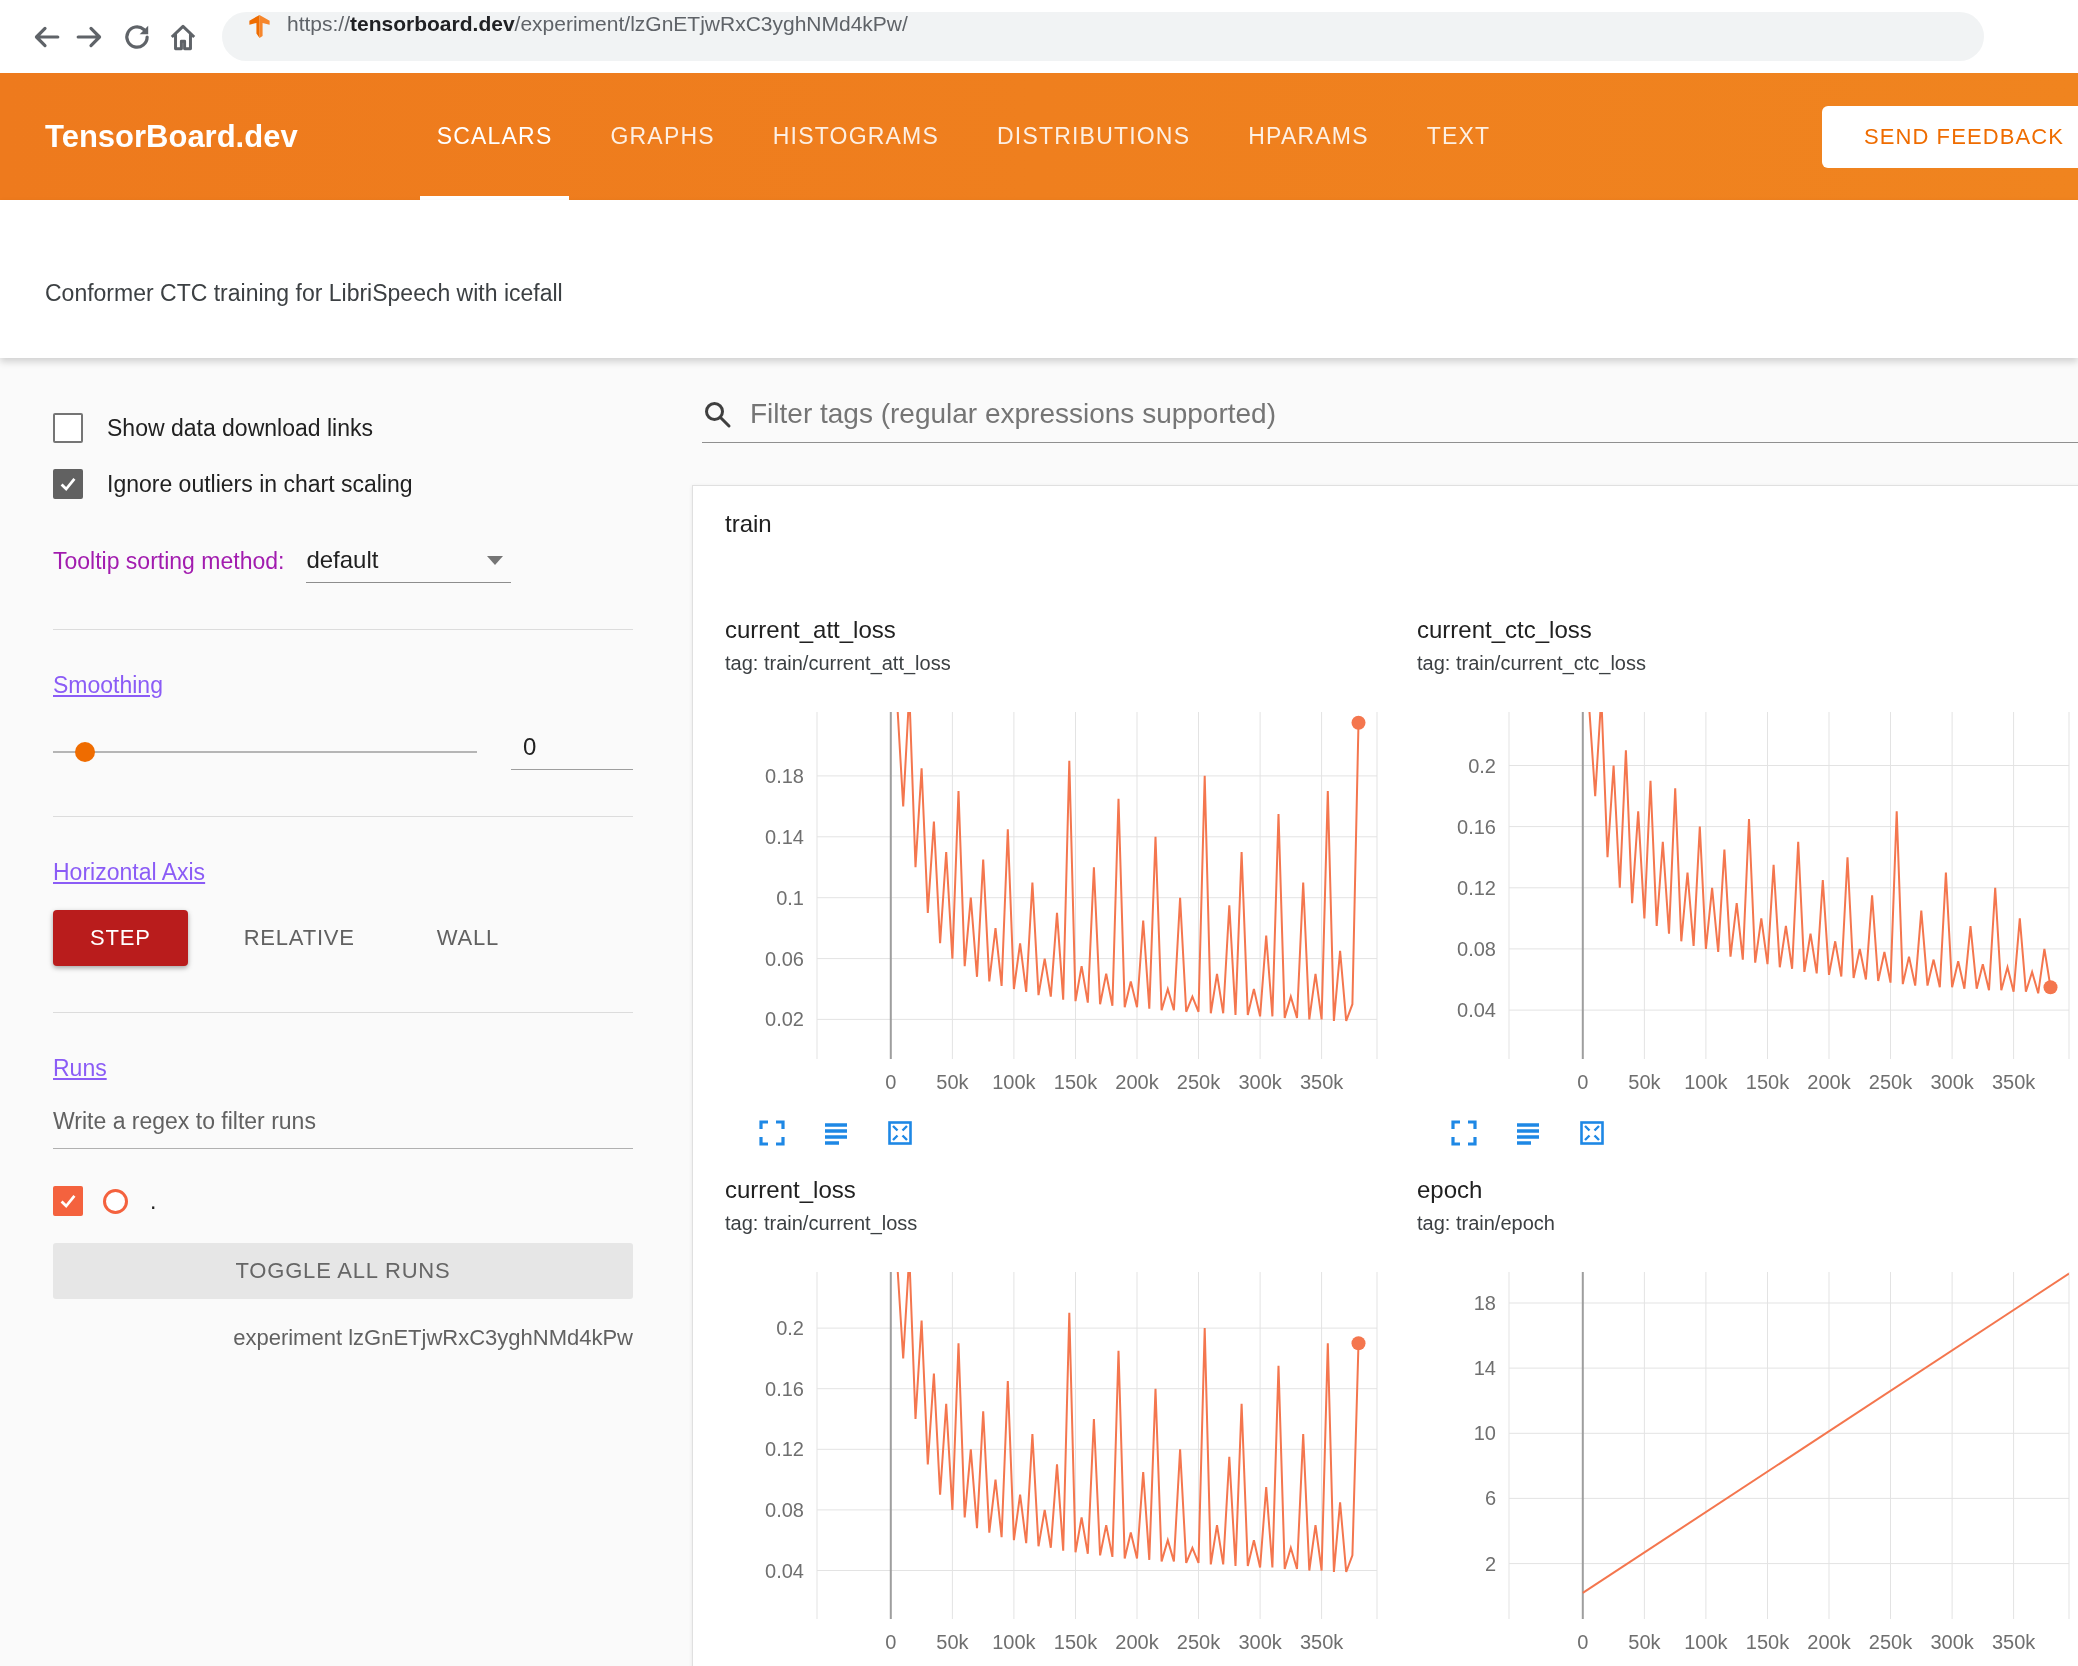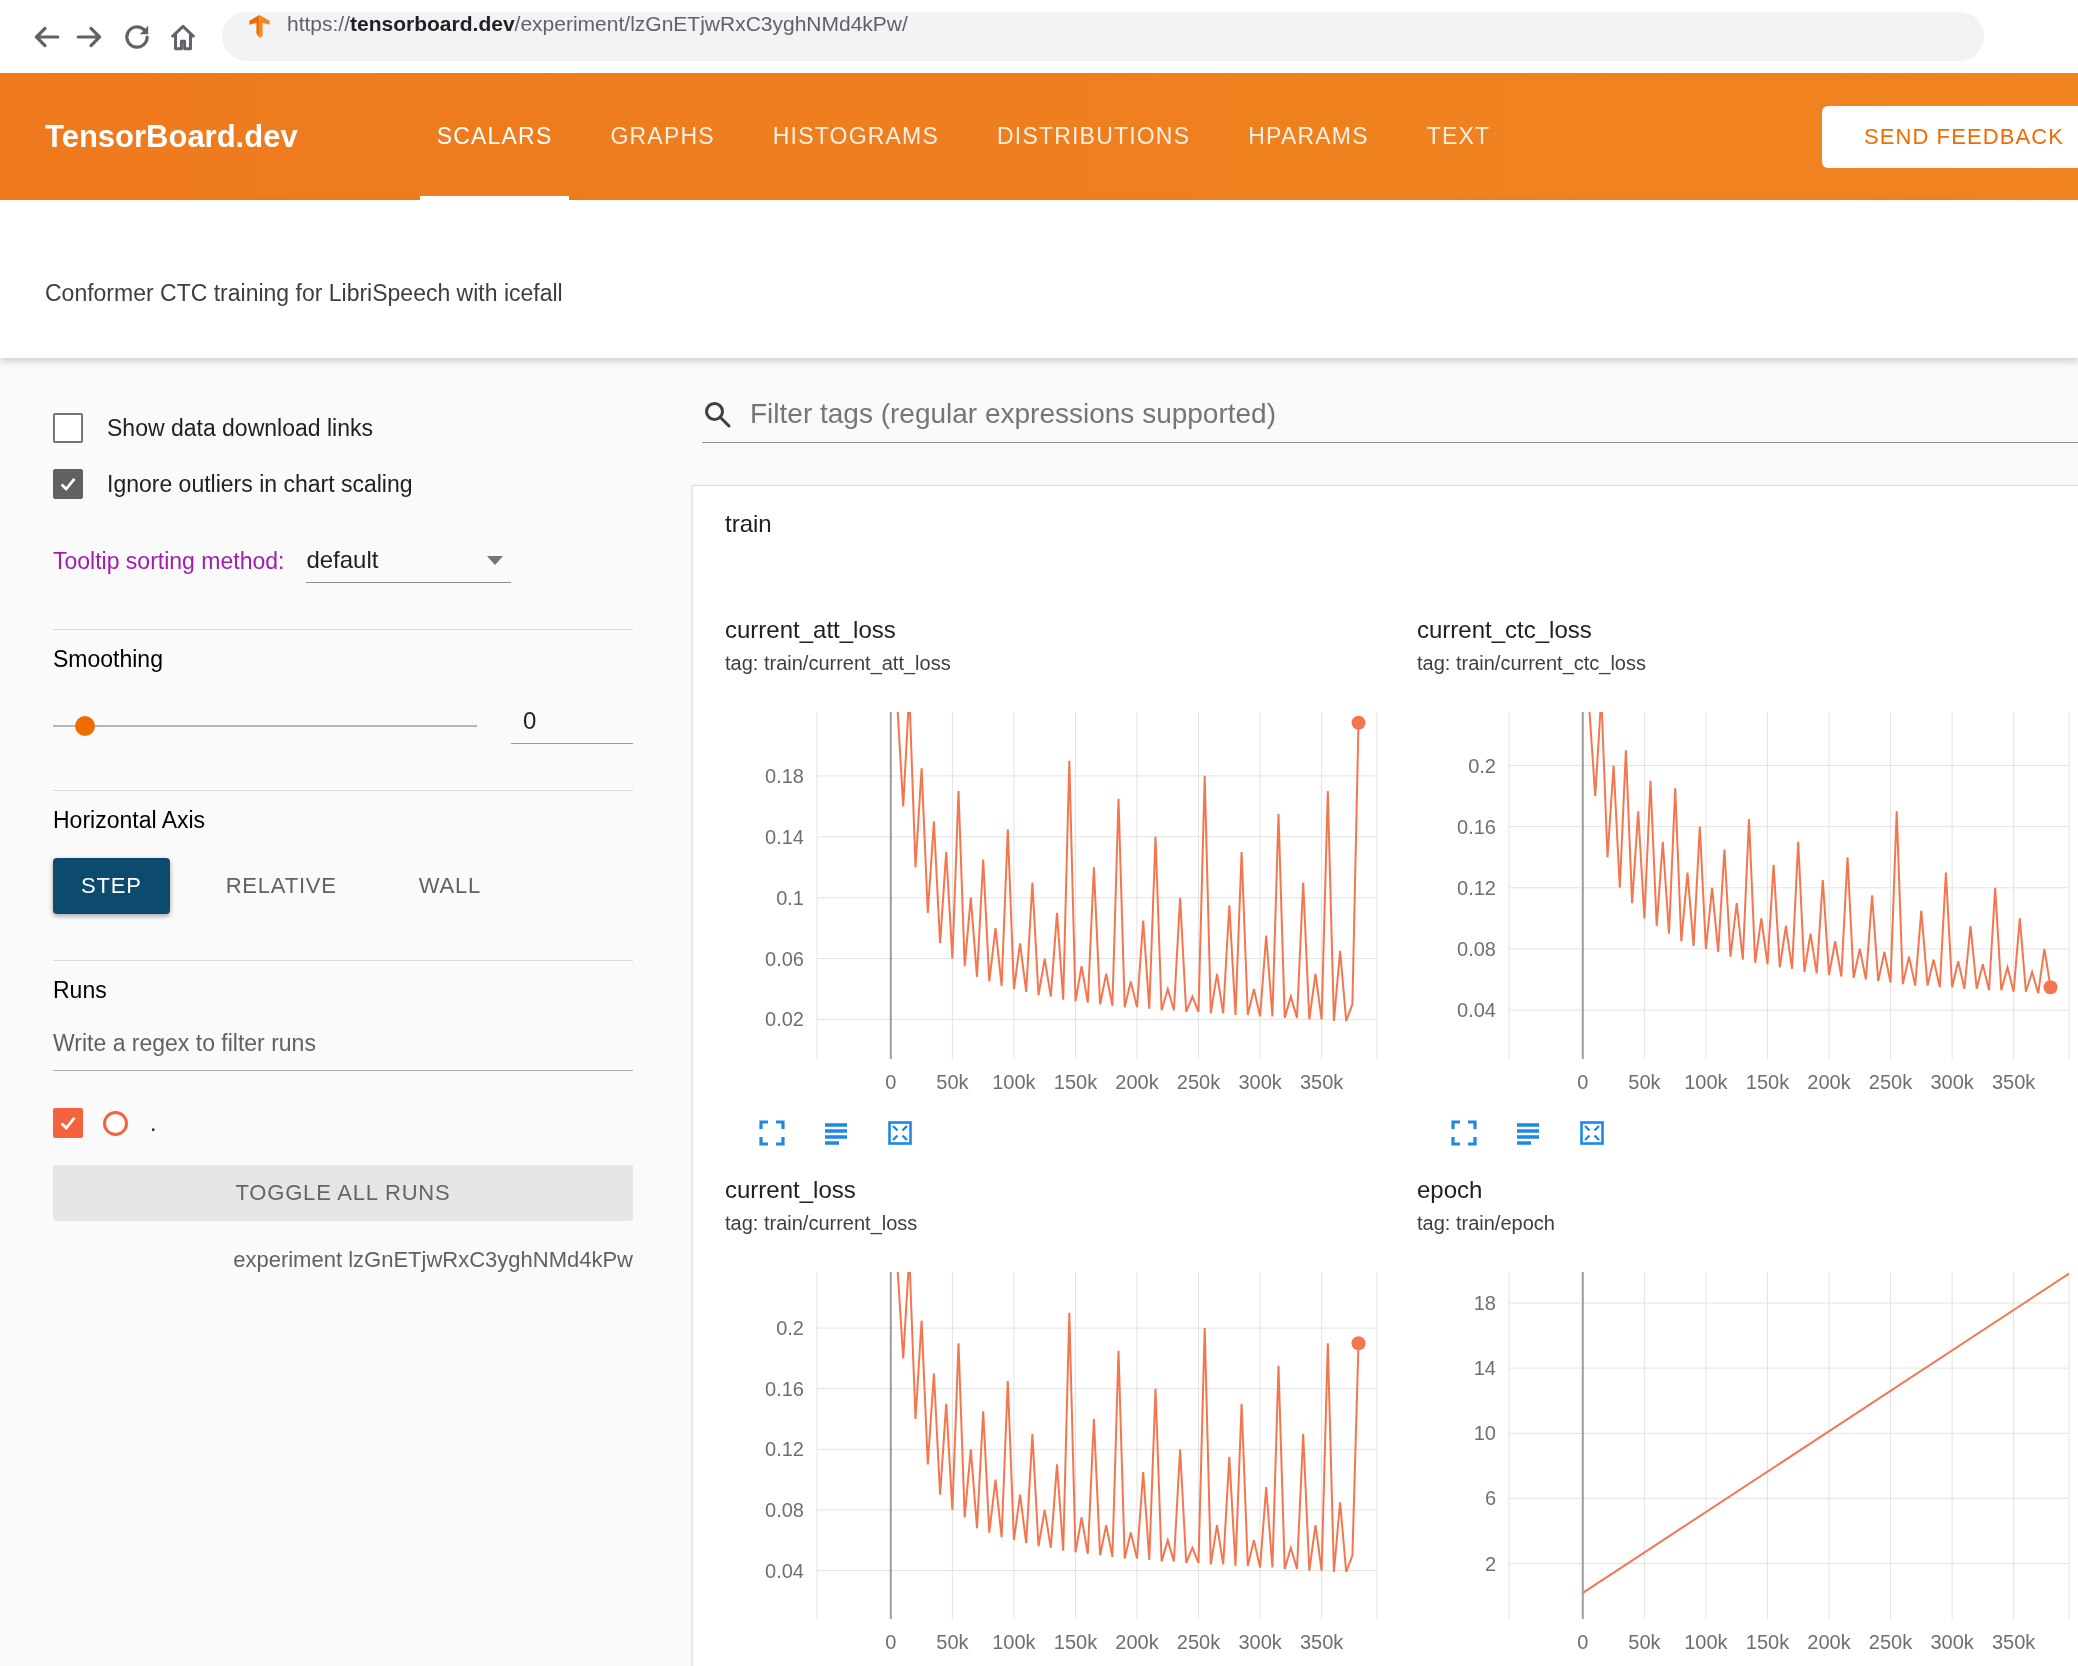--- a/index.html
+++ b/index.html
@@ -34,29 +34,29 @@
   .cb{width:26px;height:26px;border:2px solid #757575;border-radius:2px;background:#fff;flex:0 0 auto;display:flex;align-items:center;justify-content:center;box-sizing:content-box;}
   .cb.checked{background:#616161;border-color:#616161;}
   .cb.run{background:#f4623e;border-color:#f4623e;}
   .cb svg{width:22px;height:22px;}
   .cb-label{font-size:23px;color:#212121;}
   .tooltip-row{display:flex;align-items:flex-end;gap:22px;margin-top:44px;}
   .tooltip-label{font-size:23px;color:#a21caf;padding-bottom:8px;text-align:center;}
   .select{width:205px;border-bottom:1px solid #8d8d8d;display:flex;justify-content:space-between;align-items:center;padding-bottom:8px;font-size:24px;color:#212121;cursor:pointer;}
   .caret{width:0;height:0;border-left:8px solid transparent;border-right:8px solid transparent;border-top:9px solid #757575;margin-right:8px;}
   hr.divider{border:none;border-top:1px solid #dcdcdc;margin:46px 0 0 0;}
-  .section-label{font-size:23px;color:#000000;margin-top:16px;}
+  .section-label{font-size:23px;color:#8b5cf6;margin-top:42px;text-decoration:underline;}
   .slider-row{display:flex;align-items:center;margin-top:34px;}
   .slider{position:relative;width:424px;height:36px;cursor:pointer;}
   .slider .track{position:absolute;left:0;right:0;top:17px;height:2px;background:#b5b5b5;}
   .slider .knob{position:absolute;left:22px;top:8px;width:20px;height:20px;border-radius:50%;background:#ef6c00;z-index:1;}
   .slider-val{margin-left:34px;width:110px;border-bottom:1px solid #9e9e9e;font-size:24px;color:#212121;padding:0 0 8px 12px;}
   .axis-btns{display:flex;align-items:center;gap:30px;margin-top:24px;}
   .axis-btn{font-family:inherit;font-size:22px;letter-spacing:0.8px;color:#616161;background:none;border:none;padding:15px 26px;border-radius:4px;cursor:pointer;}
-  .axis-btn.active{background:#0c4a6e;color:#fff;padding:15px 28px;box-shadow:0 2px 5px rgba(0,0,0,0.35);}
+  .axis-btn.active{background:#b91c1c;color:#fff;padding:15px 37px;box-shadow:0 2px 5px rgba(0,0,0,0.35);}
   .runs-filter{margin-top:26px;font-size:23px;color:#616161;border-bottom:1px solid #b0b0b0;padding-bottom:13px;cursor:text;}
   .run-row{display:flex;align-items:center;gap:20px;margin-top:34px;height:36px;}
   .run-circle{width:25px;height:25px;border:3px solid #f4623e;border-radius:50%;box-sizing:border-box;background:#fff;}
   .run-name{font-size:23px;color:#212121;margin-left:2px;}
   .toggle-runs{margin-top:24px;width:100%;height:56px;background:#e6e6e6;border:none;border-radius:3px;font-family:inherit;font-size:22px;letter-spacing:0.8px;color:#666;cursor:pointer;}
   .experiment-label{margin-top:26px;font-size:22px;color:#616161;text-align:right;}
 
   
   .main{flex:1;position:relative;padding-left:26px;box-sizing:border-box;}
   .filter-row{margin:40px 28px 0 10px;display:flex;align-items:center;gap:18px;border-bottom:1px solid #8f8f8f;padding-bottom:12px;}

